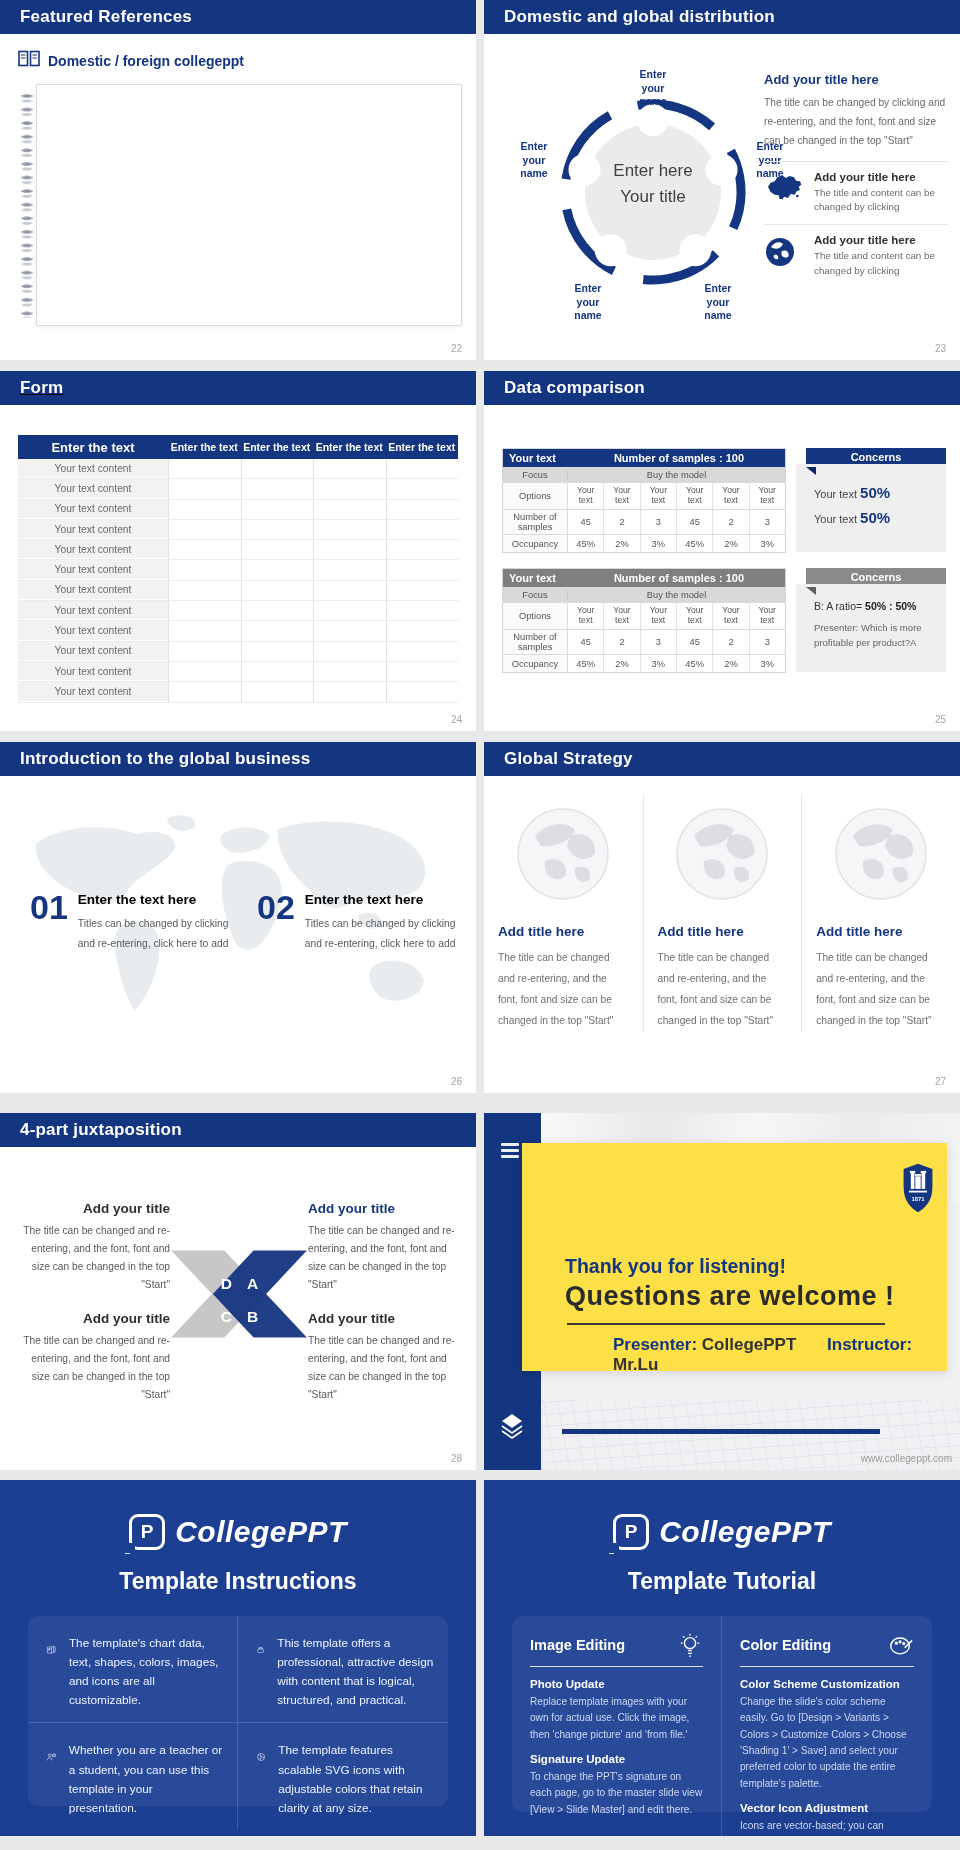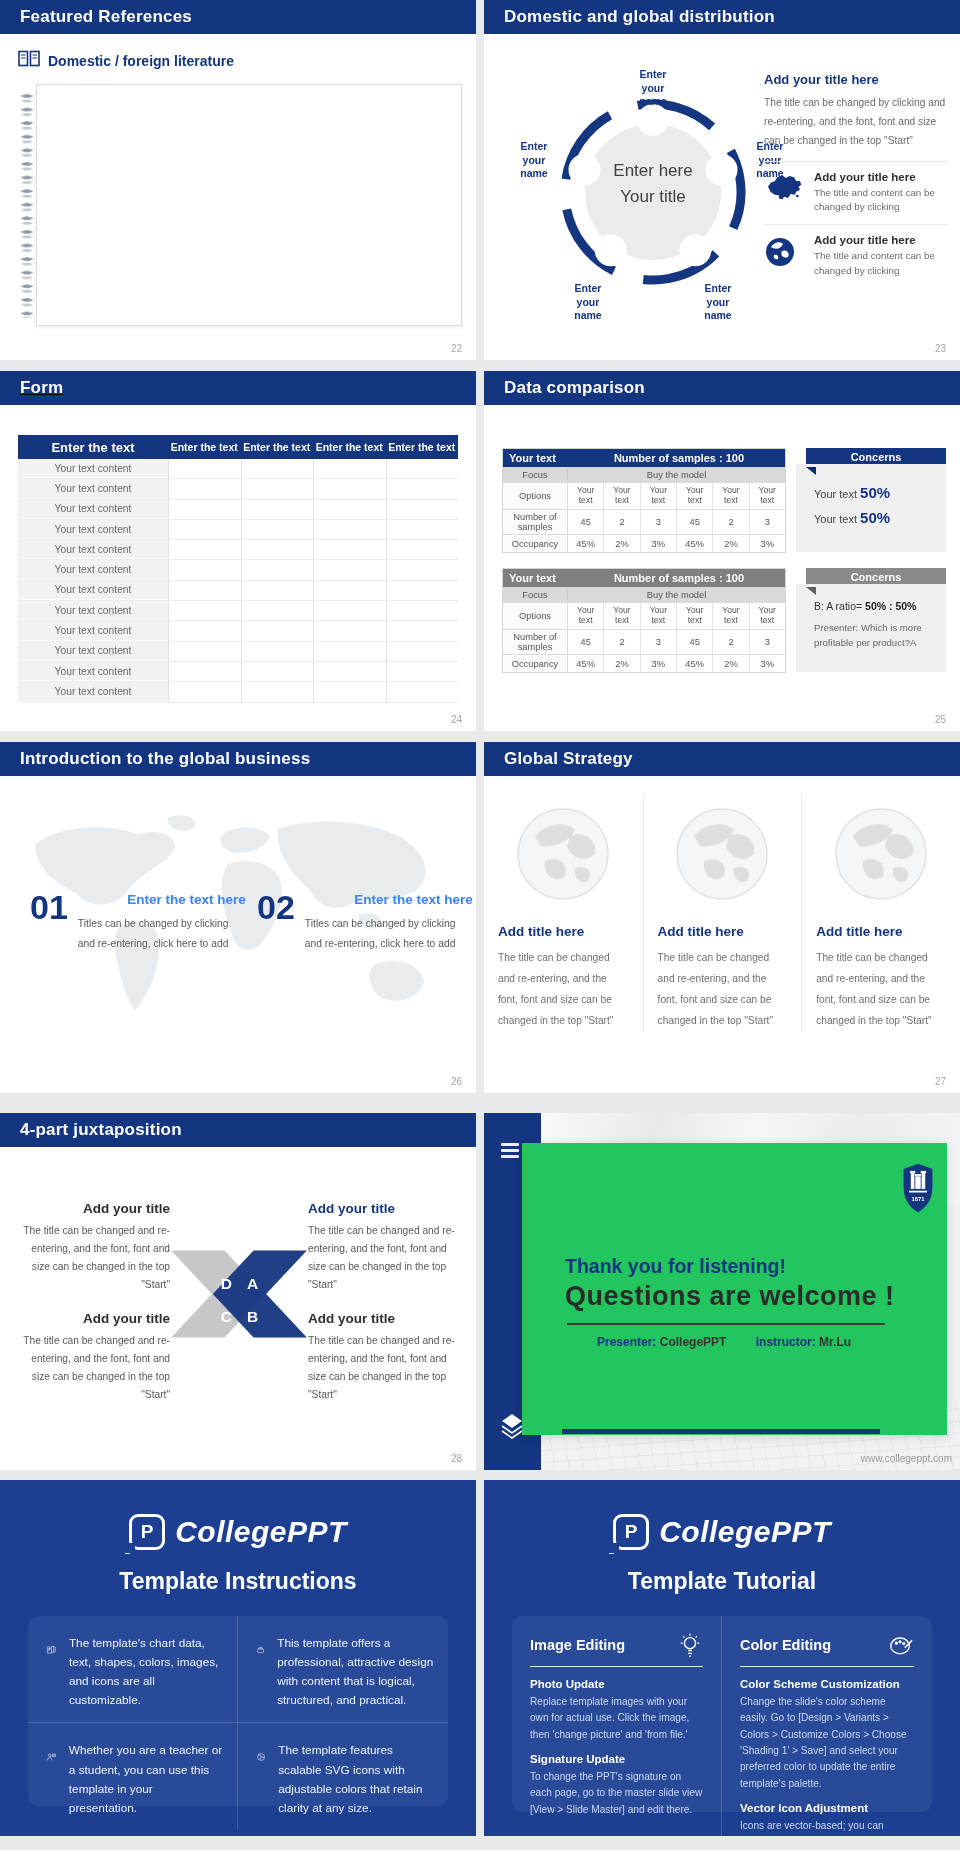--- a/index.html
+++ b/index.html
@@ -74,21 +74,21 @@
   .cc-body{background:#efefef;height:88px;padding:12px 8px 0 18px;box-sizing:border-box;}
   .cc-line{font-size:11px;color:#444;margin:8px 0;}
   .cc-line .pct{color:#14357f;font-weight:bold;font-size:15px;}
   .cc-ratio{font-size:10.5px;color:#333;margin:4px 0 8px;}
   .cc-ratio b{color:#222;margin-top:48px;}
   .cc-think{font-size:9.6px;color:#666;line-height:1.6;}
   
   .worldmap{position:absolute;left:15px;top:62px;opacity:1;}
   .s26-item{position:absolute;top:148px;display:flex;gap:10px;}
   .s26-item .num{font-size:34px;font-weight:800;color:#14357f;line-height:1;}
-  .s26-item .tt{font-size:13.5px;font-weight:bold;color:#3b82f6;margin:2px 0 7px;text-align:right;}
+  .s26-item .tt{font-size:13.5px;font-weight:bold;color:#000000;margin:2px 0 7px;}
   .s26-item .bb{font-size:10.3px;color:#595959;line-height:1.9;width:168px;}
   
   .gcols{position:absolute;left:0;top:52px;width:476px;display:flex;align-items:center;}
   .g-col{width:158.6px;box-sizing:border-box;padding:0 14px;}
   .g-col + .g-col{border-left:1px solid #e8e8e8;}
   .g-col .globe{display:block;margin:12px auto 22px;}
   .g-col .gt{font-size:13.5px;font-weight:bold;color:#14357f;margin-bottom:9px;}
   .g-col .gb{font-size:10.2px;color:#6f6f6f;line-height:2.05;}
   
   .s28-block{position:absolute;width:152px;}
@@ -98,26 +98,26 @@
   .s28-block.al-r{text-align:right;}
   .ribbon{position:absolute;left:166px;top:118px;}
   
   .thank{background:#f1f1f3;}
   .thank::before{content:"";position:absolute;left:0;top:0;width:100%;height:90px;
     background:linear-gradient(105deg,#fafafb 10%,#e9e9ec 35%,#f6f6f7 55%,#ececef 75%,#f4f4f6 100%);}
   .ty-side{position:absolute;left:0;top:0;width:57px;height:100%;background:#14357f;}
   .ty-burger{position:absolute;left:17px;top:30px;width:18px;}
   .ty-burger i{display:block;height:2.5px;background:#fff;opacity:.92;margin-bottom:3.5px;border-radius:1px;}
   .ty-sideicon{position:absolute;left:14px;bottom:24px;}
-  .ty-card{position:absolute;left:38px;top:30px;width:425px;height:292px;background:#22c55e;box-shadow:0 2px 10px rgba(0,0,0,.12);}
+  .ty-card{position:absolute;left:38px;top:30px;width:425px;height:228px;background:#fde047;box-shadow:0 2px 10px rgba(0,0,0,.12);}
   .ty-crest{position:absolute;left:378px;top:18px;}
   .ty-t1{position:absolute;left:43px;top:112px;font-size:19.5px;font-weight:bold;color:#14357f;}
   .ty-t2{position:absolute;left:43px;top:138px;font-size:27px;font-weight:800;color:#2b2b2b;letter-spacing:.5px;}
   .ty-line{position:absolute;left:45px;top:180px;width:318px;height:2px;background:#3a3a3a;}
-  .ty-meta{position:absolute;left:35px;top:192px;font-size:12px;padding-left:40px;}
+  .ty-meta{position:absolute;left:51px;top:192px;font-size:17px;padding-left:40px;}
   .ty-meta .lab{color:#14357f;font-weight:bold;}
   .ty-meta .val{color:#333;font-weight:bold;margin-right:26px;}
   .ty-bar{position:absolute;left:40px;top:286px;width:318px;height:5px;background:#14357f;}
   .ty-mesh{position:absolute;left:0;bottom:0;width:100%;height:70px;
     background:repeating-linear-gradient(80deg,rgba(200,202,210,.25) 0 1px,transparent 1px 14px),
                repeating-linear-gradient(-4deg,rgba(200,202,210,.25) 0 1px,transparent 1px 12px);}
   .ty-site{position:absolute;right:8px;bottom:6px;font-size:10px;color:#9b9b9b;}
   
   .dark{background:#1c3f92;color:#fff;}
   .brand{position:absolute;left:0;top:34px;width:100%;display:flex;align-items:center;justify-content:center;gap:10px;}
@@ -153,21 +153,21 @@
     <div class="lit-head">
       <span>
         <svg width="22" height="17" viewBox="0 0 22 17">
             <g fill="none" stroke="#14357f" stroke-width="1.6">
               <rect x="1" y="1.5" width="8.5" height="14"></rect>
               <rect x="12.5" y="1.5" width="8.5" height="14"></rect>
               <path d="M3,5 h4.5 M3,8 h4.5 M14.5,5 h4.5 M14.5,8 h4.5" stroke-width="1.1"></path>
             </g>
           </svg>
       </span>
-      <span class="t">Domestic / foreign literature</span>
+      <span class="t">Domestic / foreign collegeppt</span>
     </div>
     <div class="notebook"></div>
     <div class="spiral"></div>
     <div class="ref-area">
       <p style="">[1] Cheng Rui. Investigation and Thinking on Rural Revitalization of Baiyun'an Village, Luoerling Town, Huoshan County [J]. Peasant Staff Officer, 2021 (18): 13-14.</p>
         <p style="">[2] Li Yu, Xu Zheng Zheng. On Chinese traditional clothing products cloud shoulder [J]. Light textile Industry and Technology, 2021,50 (09): 27-28.</p>
         <p style="">[3] He Ling xiu. Read the history of the Southern Ming Dynasty [J]. Chinese history research, 1998 (3): 167-173.</p>
         <p style="">[4] Xia Ying, CAI Li letter. Study on the shift of carbon emission center and the spatial dependence of carbon emission in Hunan Province [J]. Scientific and technological Innovation and Productivity, 2020 (01): 25-29 + 33.</p>
         <p style="">[5] Ma Cong. Research on multi-objective and multi-level process mapping technology in advanced synthesis [D]. Beijing: Beijing Institute of Technology, 1998:23-30.</p>
     </div>

